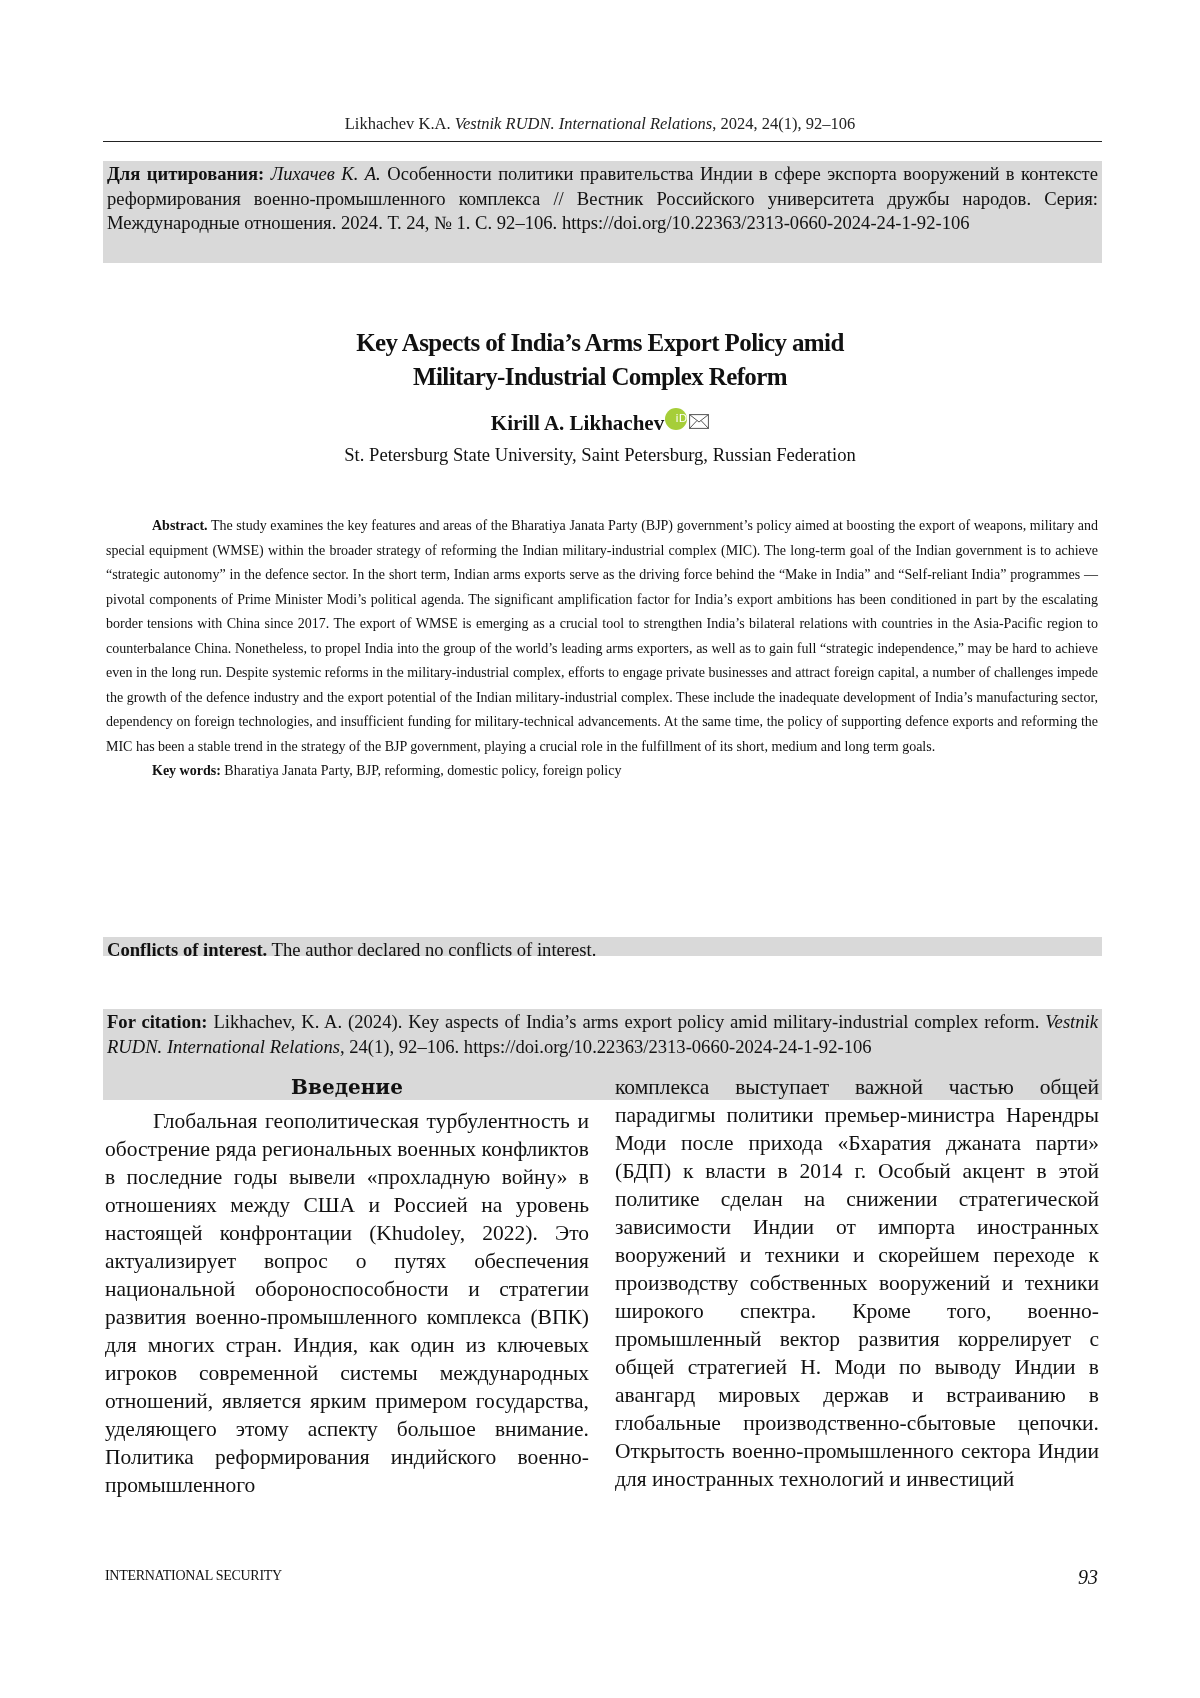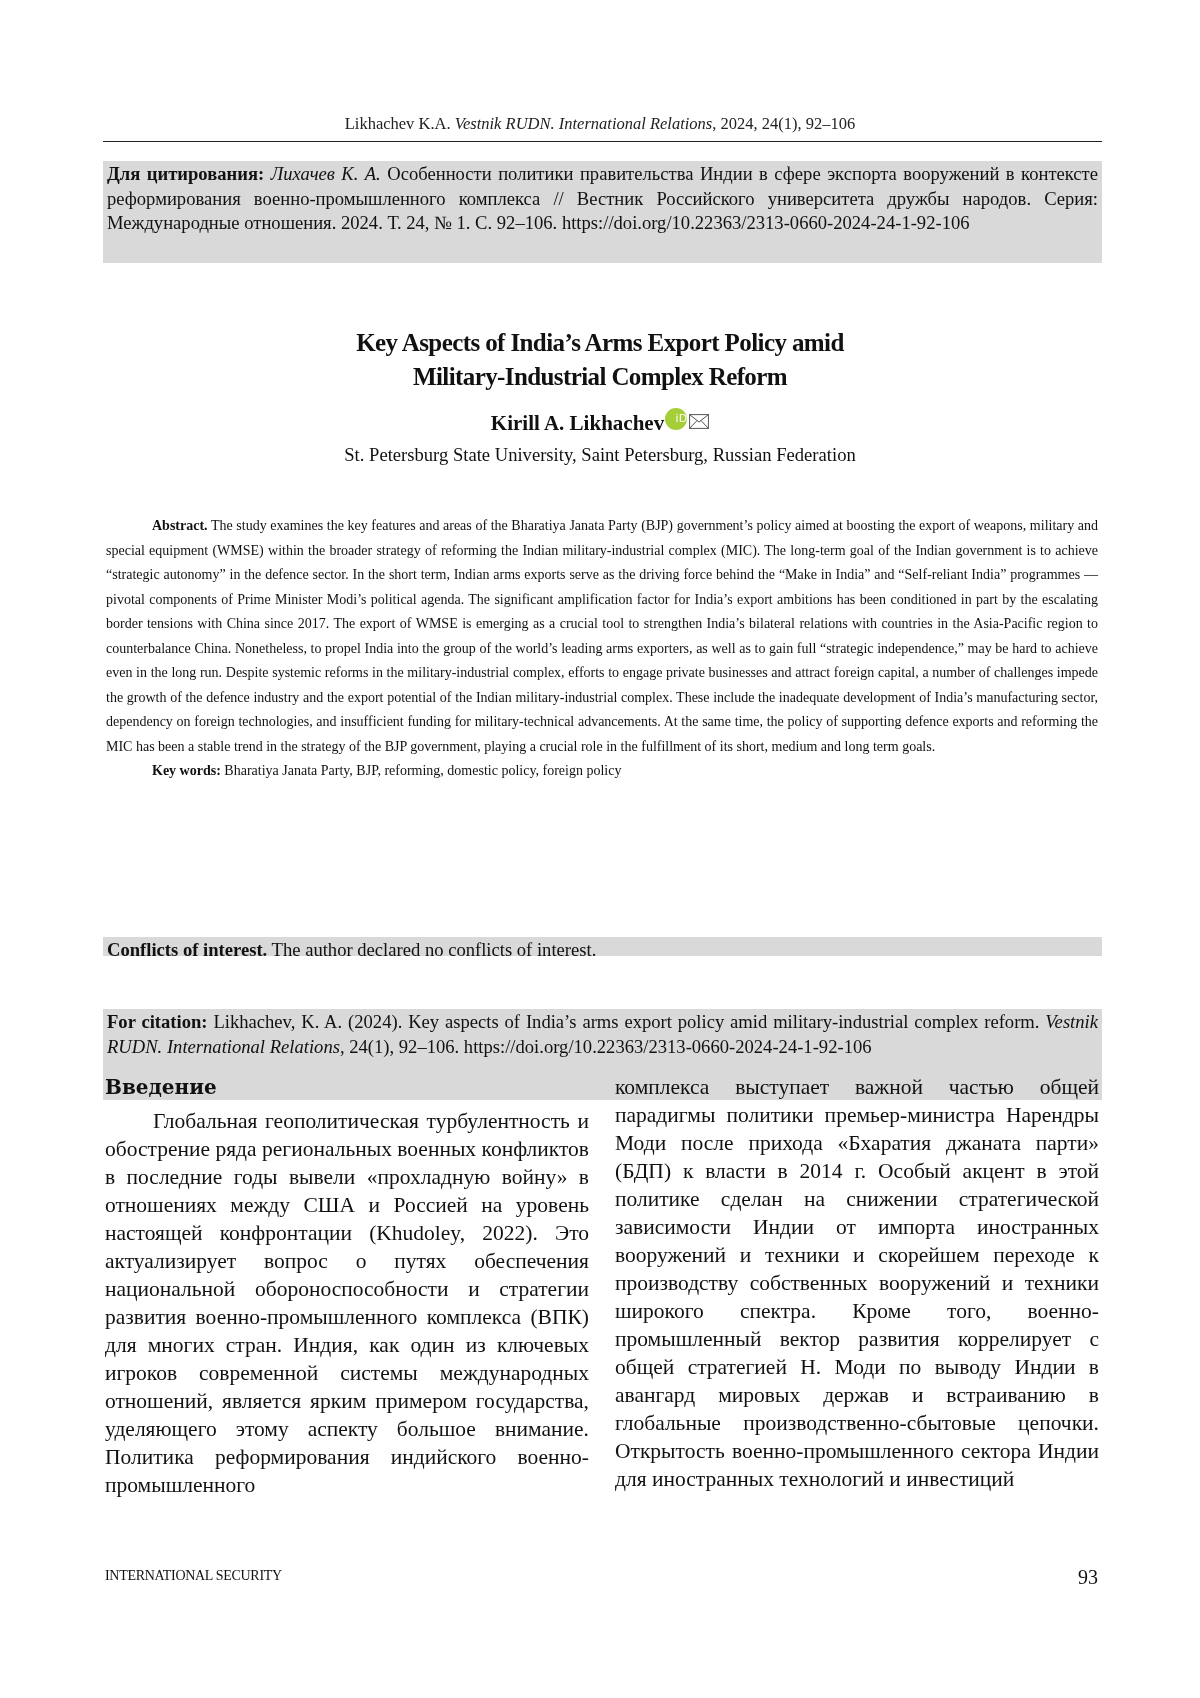--- a/index.html
+++ b/index.html
@@ -57,28 +57,28 @@
     .col {
       position: absolute; top: 1073px; width: 484px;
       font-size: 21.5px; line-height: 28px; text-align: justify;
     }
     .col-left { left: 105px; }
     .col-right { left: 615px; }
     .col p { margin: 0; }
     .col-left p { text-indent: 48px; }
     .col-right p { text-indent: 0; }
     .section-head {
-      text-align: left; font-family: "DejaVu Serif", serif; font-weight: bold;
+      text-align: center; font-family: "DejaVu Serif", serif; font-weight: bold;
       font-size: 20px; line-height: 28px; margin-bottom: 6px;
     }
     .footer-left {
       position: absolute; left: 105px; top: 1568px; font-size: 14px; letter-spacing: -0.3px; text-align: right;
     }
     .footer-right {
-      position: absolute; right: 102px; top: 1566px; font-size: 20px;
+      position: absolute; right: 102px; top: 1566px; font-size: 20px; font-style: italic;
     }
   </style>
 </head>
 <body>
 
 <div class="running-head">
   <span>Likhachev K.A.</span>
   <i>Vestnik RUDN. International Relations</i><span>, 2024, 24(1), 92–106</span>
 </div>
 <div class="head-rule"></div>

